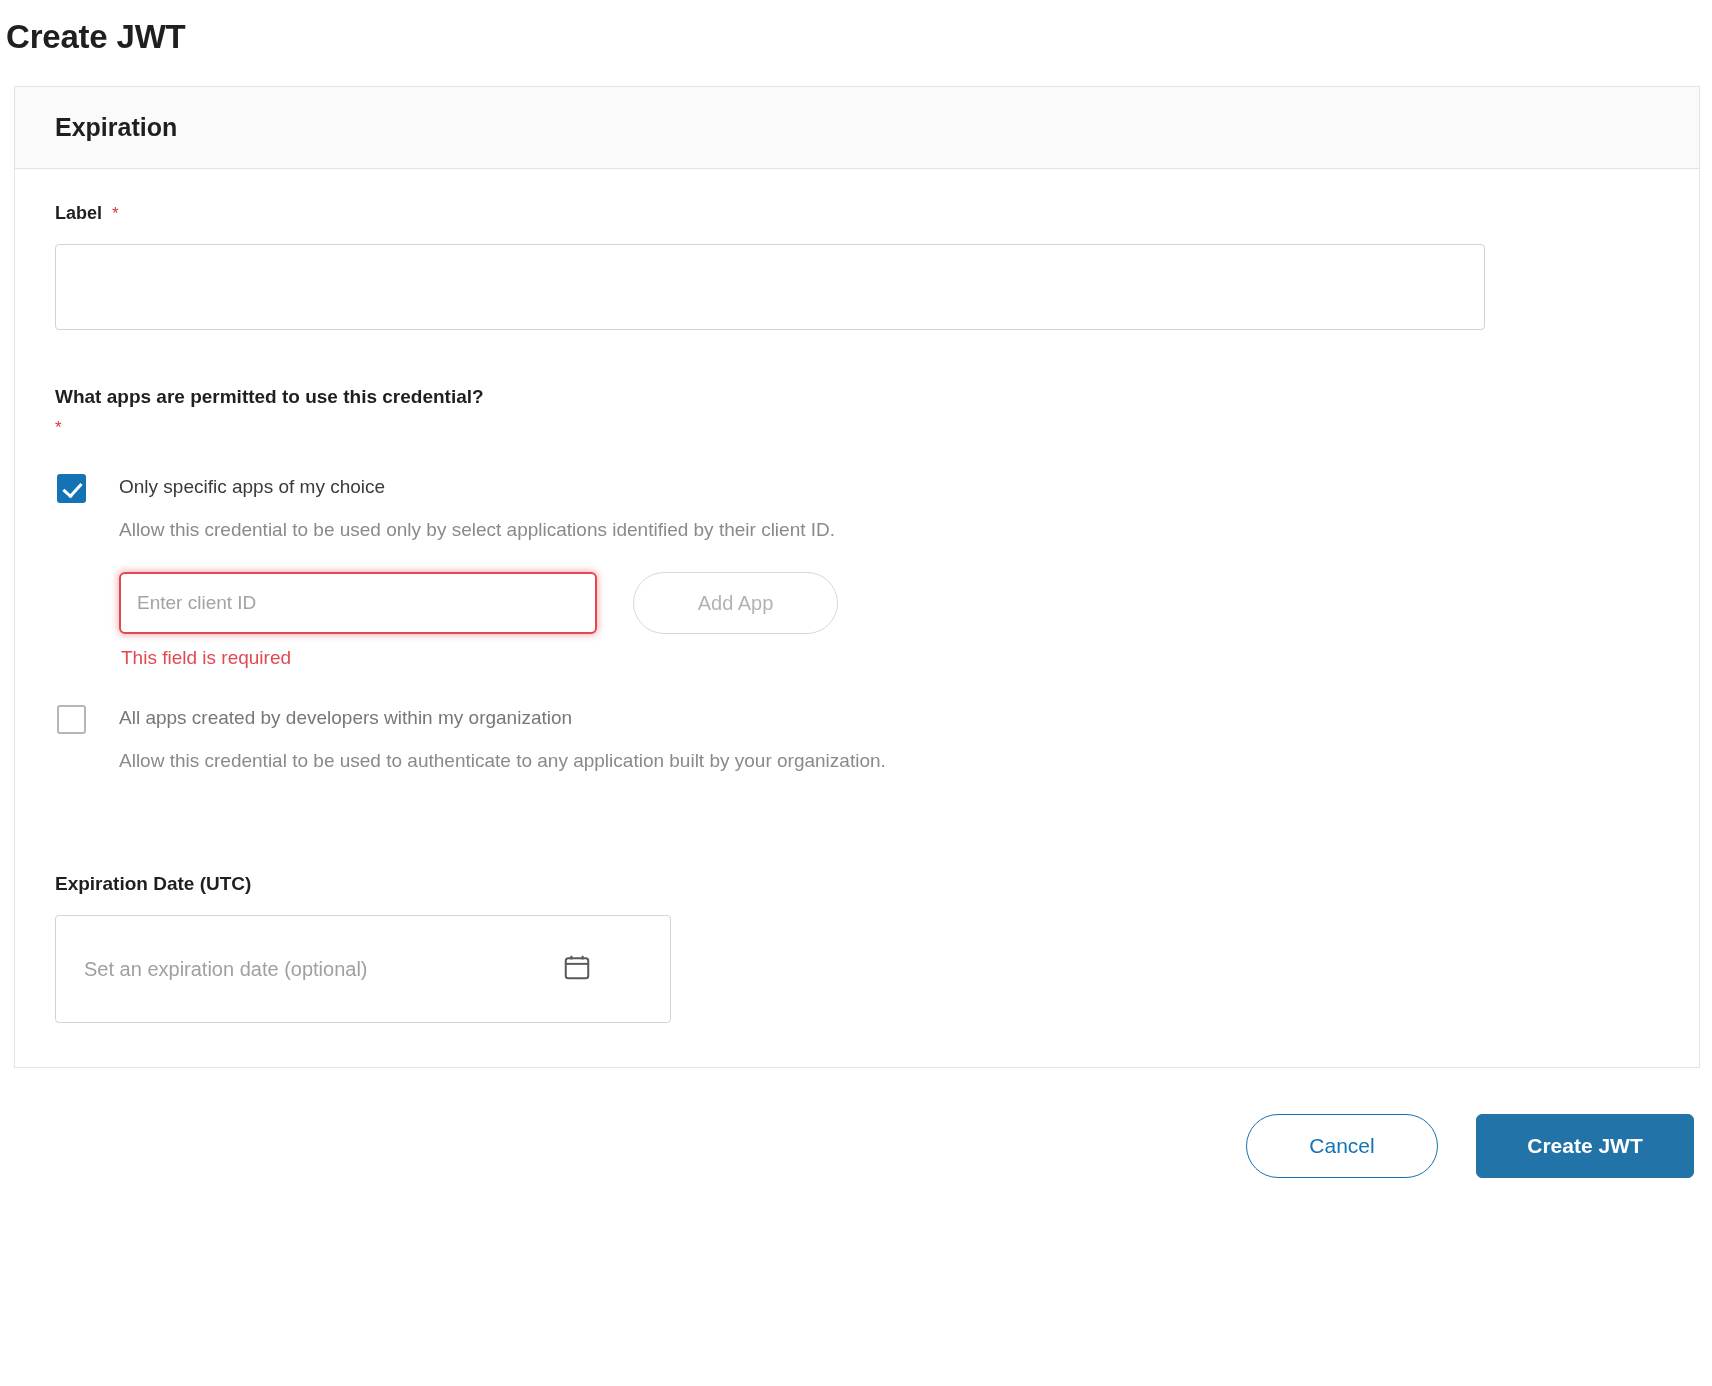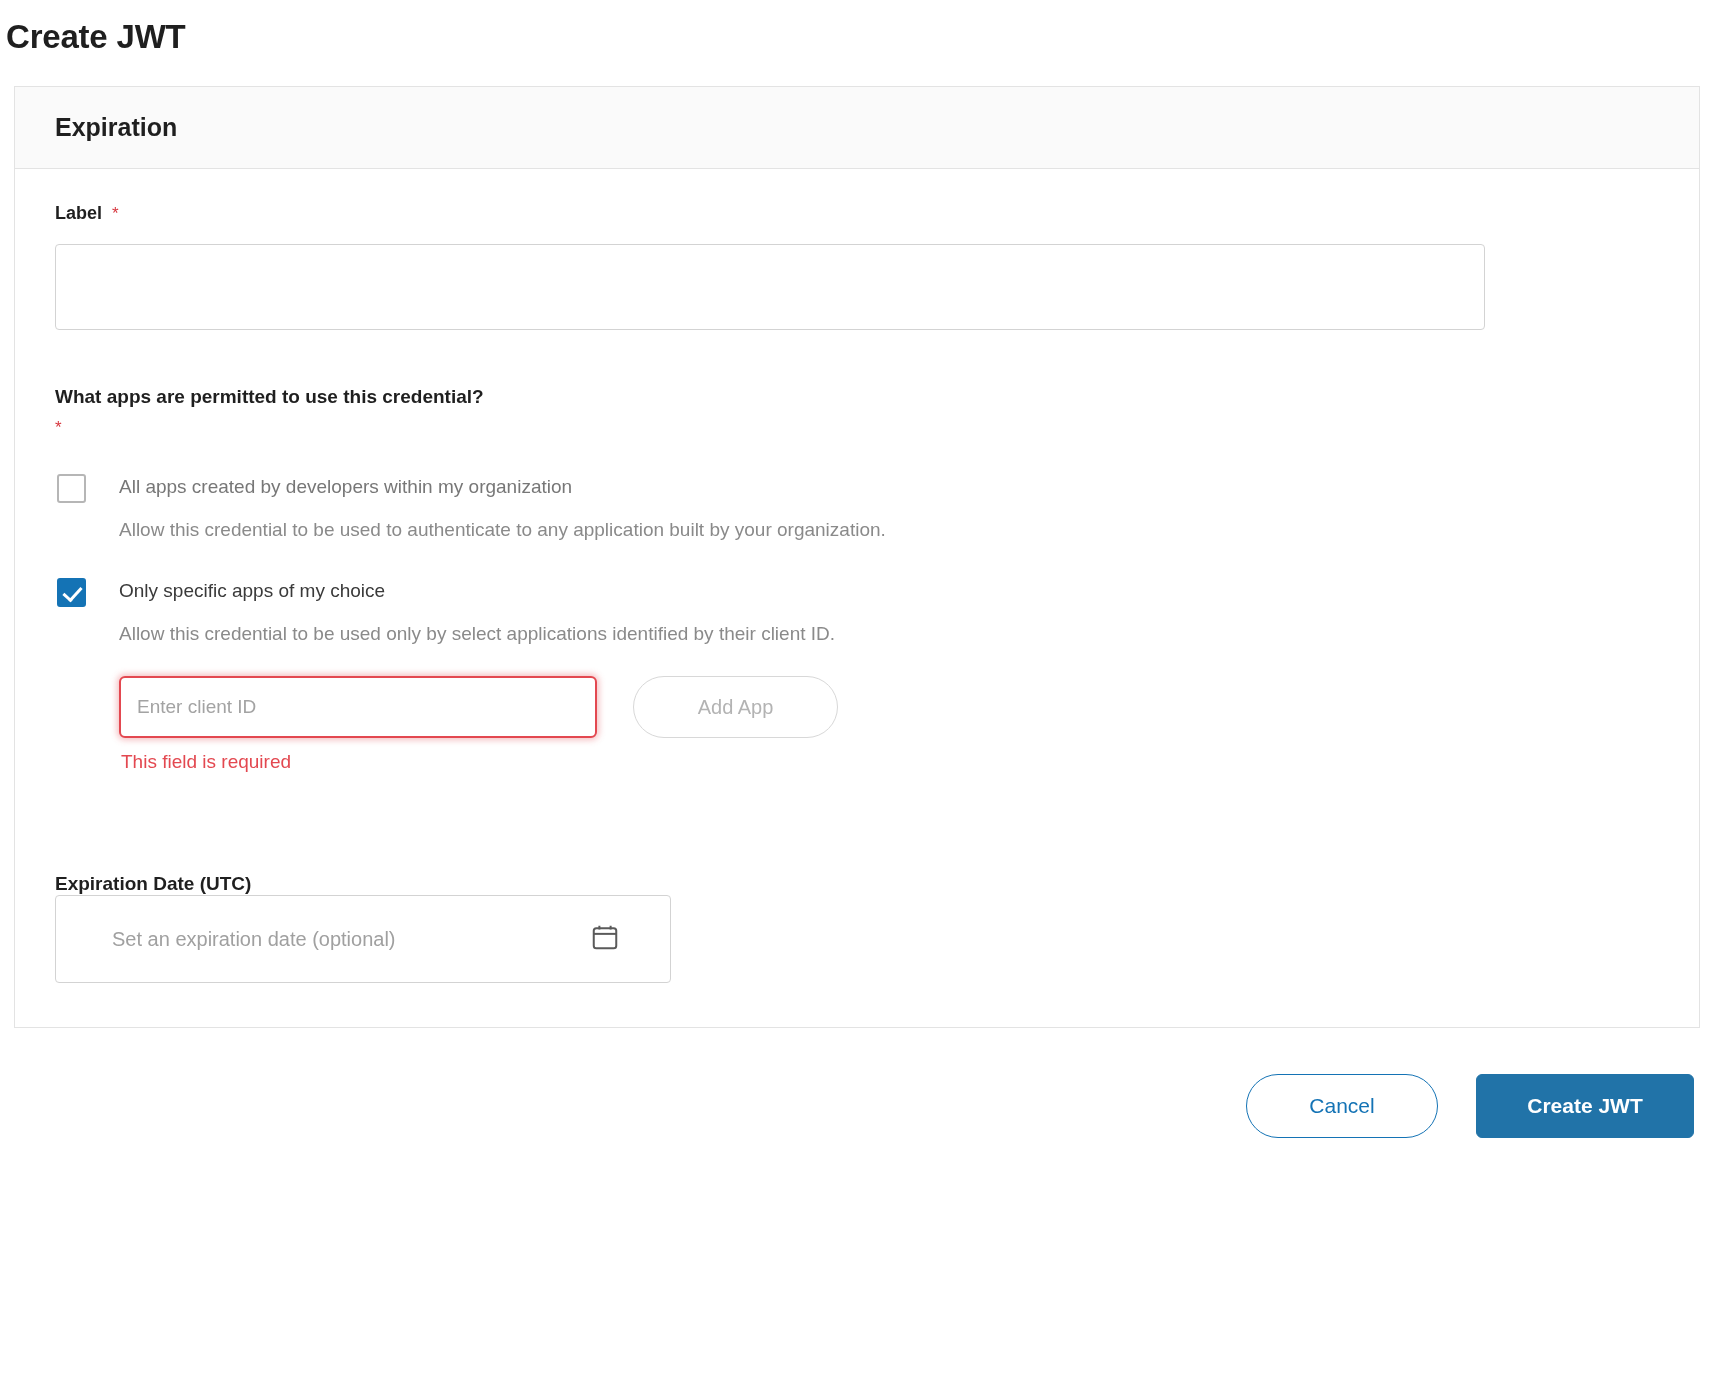--- a/index.html
+++ b/index.html
@@ -167,29 +167,30 @@
     font-size: 19px;
     color: #e34850;
   }
   .exp-label {
     margin-top: 100px;
     font-size: 19px;
     font-weight: bold;
     color: #1f1f1f;
   }
   .date-wrap {
+    margin-top: 20px;
     width: 616px;
-    height: 88px;
+    height: 108px;
     border: 1px solid #d3d3d3;
     border-radius: 4px;
     background: #fff;
     display: flex;
     align-items: center;
     padding: 0 22px 0 26px;
-    justify-content: center;
+    justify-content: flex-start;
   }
   .date-input {
     border: none;
     outline: none;
     font-size: 20px;
     font-family: "Liberation Sans", sans-serif;
     color: #2c2c2c;
     background: transparent;
     width: 480px;
   }
@@ -247,39 +248,39 @@
       </div>
 
       <input class="text-input" type="text" placeholder="" style="">
 
       <div class="section-question">
         <span>What apps are permitted to use this credential?</span>
         <span class="req-star">*</span>
       </div>
 
       <div class="choice">
+        <div class="cbx checked"></div>
+        <div class="choice-texts">
+          <div class="choice-title active">Only specific apps of my choice</div>
+          <div class="choice-desc">Allow this credential to be used only by select applications identified by their client ID.</div>
+
+          <div class="inline-row">
+            <input class="client-input" type="text" placeholder="Enter client ID" style="">
+            <button class="add-app-btn">Add App</button>
+          </div>
+
+          <div class="error-text">This field is required</div>
+        </div>
+      </div>
+
+      <div class="choice">
         <div class="cbx"></div>
         <div class="choice-texts">
           <div class="choice-title">All apps created by developers within my organization</div>
           <div class="choice-desc">Allow this credential to be used to authenticate to any application built by your organization.</div>
-        </div>
-      </div>
-
-      <div class="choice">
-        <div class="cbx checked"></div>
-        <div class="choice-texts">
-          <div class="choice-title active">Only specific apps of my choice</div>
-          <div class="choice-desc">Allow this credential to be used only by select applications identified by their client ID.</div>
-
-          <div class="inline-row">
-            <input class="client-input" type="text" placeholder="Enter client ID" style="">
-            <button class="add-app-btn">Add App</button>
-          </div>
-
-          <div class="error-text">This field is required</div>
         </div>
       </div>
 
       <div class="exp-label">Expiration Date (UTC)</div>
 
       <div class="date-wrap">
         <input class="date-input" type="text" placeholder="Set an expiration date (optional)" style="">
         <span class="cal-icon">
           <svg width="30" height="30" viewBox="0 0 24 24" fill="none" stroke="#5a5a5a" stroke-width="1.6">
             <rect x="3" y="5" width="18" height="16" rx="2"></rect>

